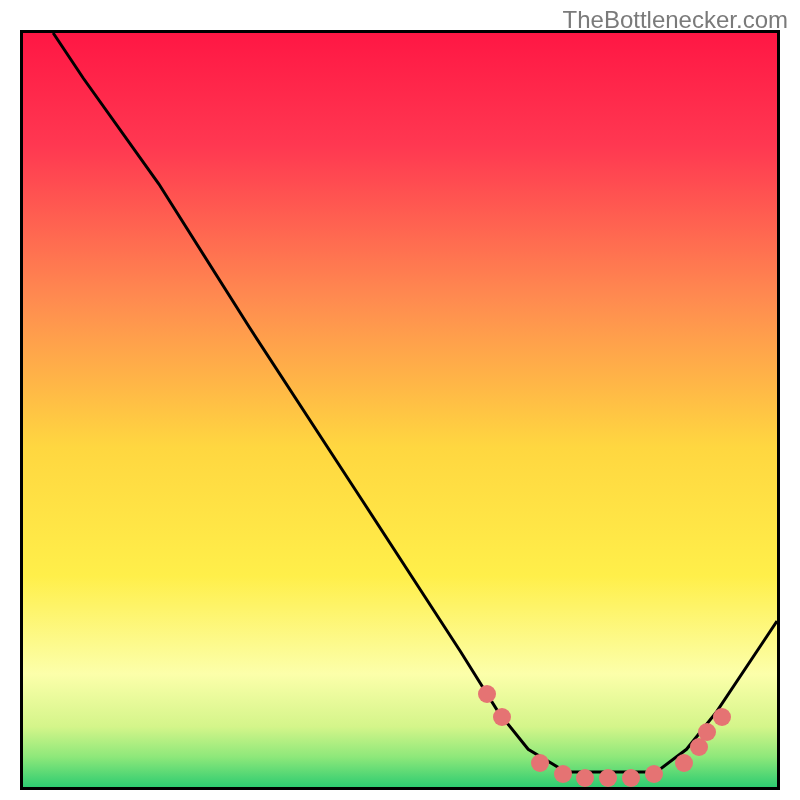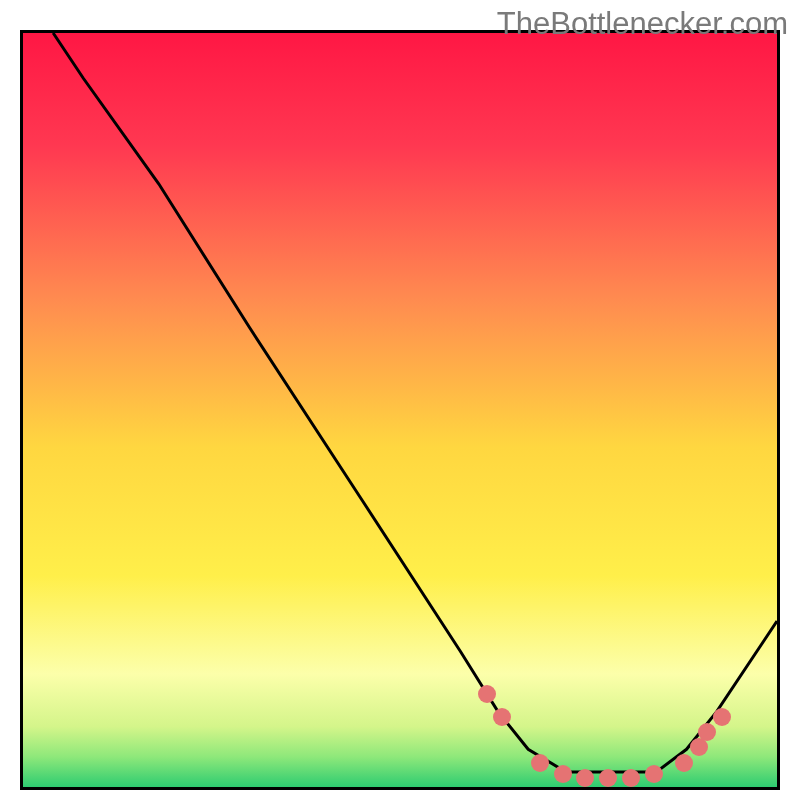--- a/index.html
+++ b/index.html
@@ -7,21 +7,21 @@
     width: 800px;
     height: 800px;
     background: #ffffff;
     position: relative;
     font-family: Arial, sans-serif;
   }
   .watermark {
     position: absolute;
     top: 6px;
     right: 12px;
-    font-size: 31px;
+    font-size: 24px;
     color: #7a7a7a;
     font-weight: normal;
     z-index: 10;
   }
   .chart-container {
     position: absolute;
     left: 20px;
     top: 30px;
     width: 760px;
     height: 760px;

